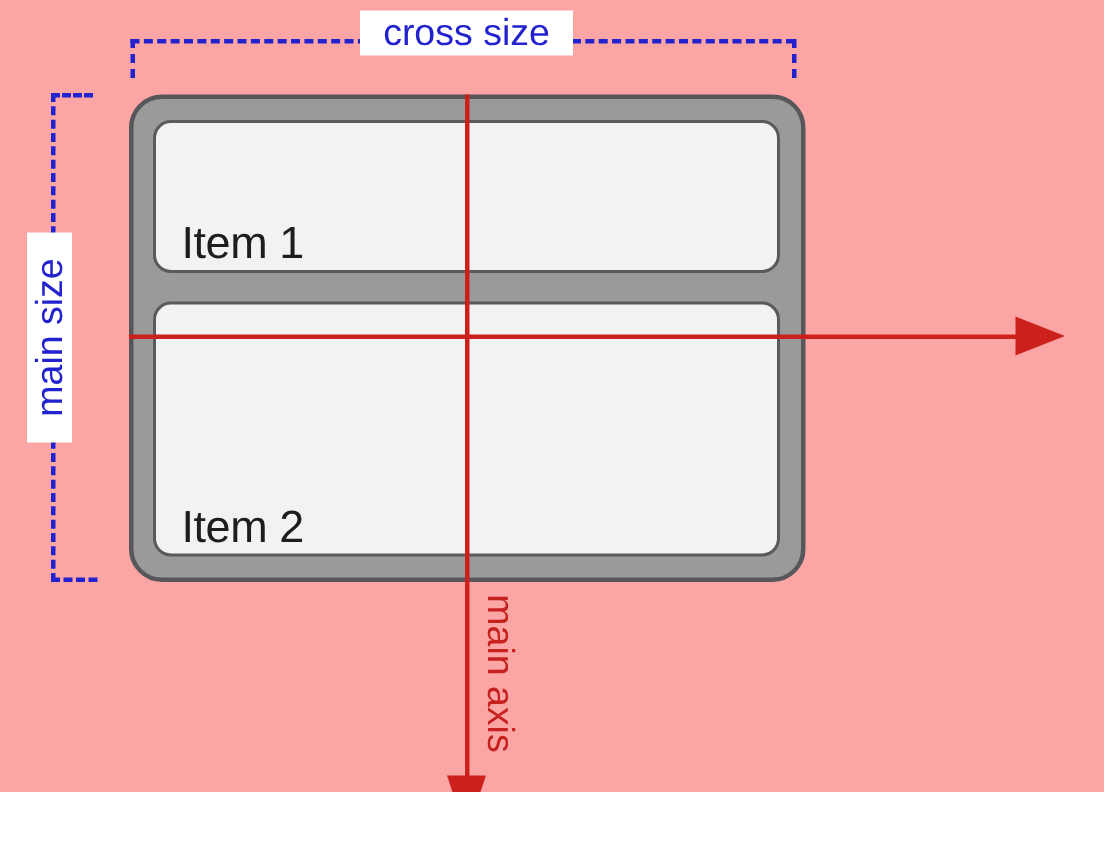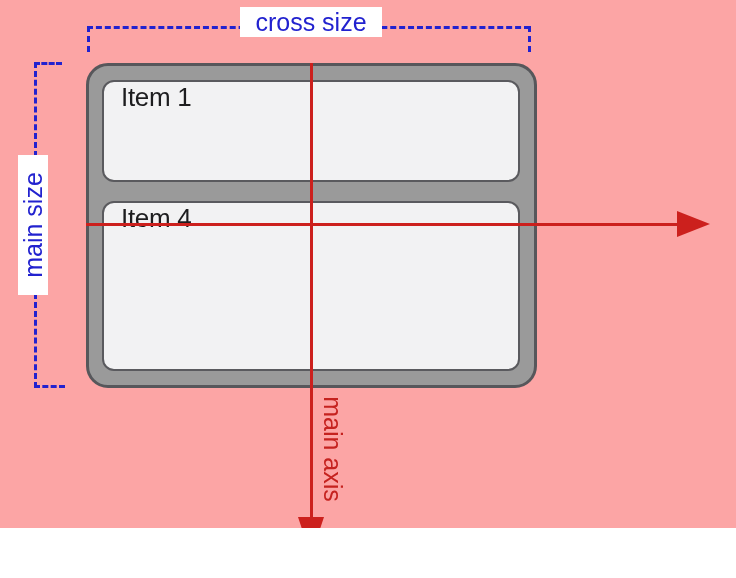--- a/index.html
+++ b/index.html
@@ -35,23 +35,23 @@
   }
   .flex-item {
     position: absolute;
     left: 102px;
     width: 418px;
     background: var(--item-fill);
     border: 2px solid var(--item-stroke);
     border-radius: 12px;
     box-sizing: border-box;
     display: flex;
-    align-items: flex-start;
+    align-items: flex-end;
     padding-left: 17px;
-    font-size: 26px;
+    font-size: 30px;
     letter-spacing: -0.3px;
     color: var(--item-text);
     z-index: 2;
   }
   .item-1 { top: 80px;  height: 102px; }
   .item-2 { top: 201px; height: 170px; }
 
   
   .dash-h { border-top: 3px dashed var(--blue); z-index: 1; }
   .dash-v { border-left: 3px dashed var(--blue); z-index: 1; }
@@ -120,21 +120,21 @@
   <div class="abs dash-v main-size-line"></div>
   <div class="abs dash-h main-size-tick-t"></div>
   <div class="abs dash-h main-size-tick-b"></div>
   <div class="abs blue-label main-size-label">main size</div>
 
   <div class="abs flex-container"></div>
   <div class="flex-item item-1">
     <span>Item 1</span>
   </div>
   <div class="flex-item item-2">
-    <span>Item 4</span>
+    <span>Item 2</span>
   </div>
 
   <div class="abs red-line cross-axis-line"></div>
   <div class="abs arrow-right"></div>
 
   <div class="abs red-line main-axis-line"></div>
   <div class="abs arrow-down"></div>
   <div class="abs red-label main-axis-label">main axis</div>
 
 </div>

